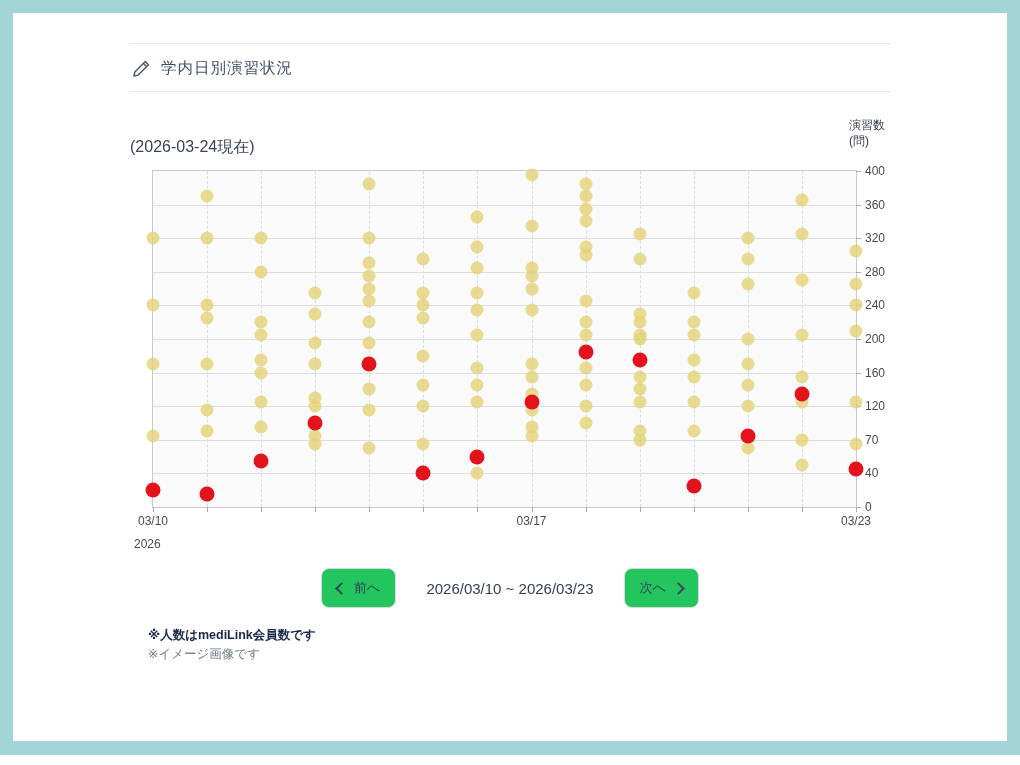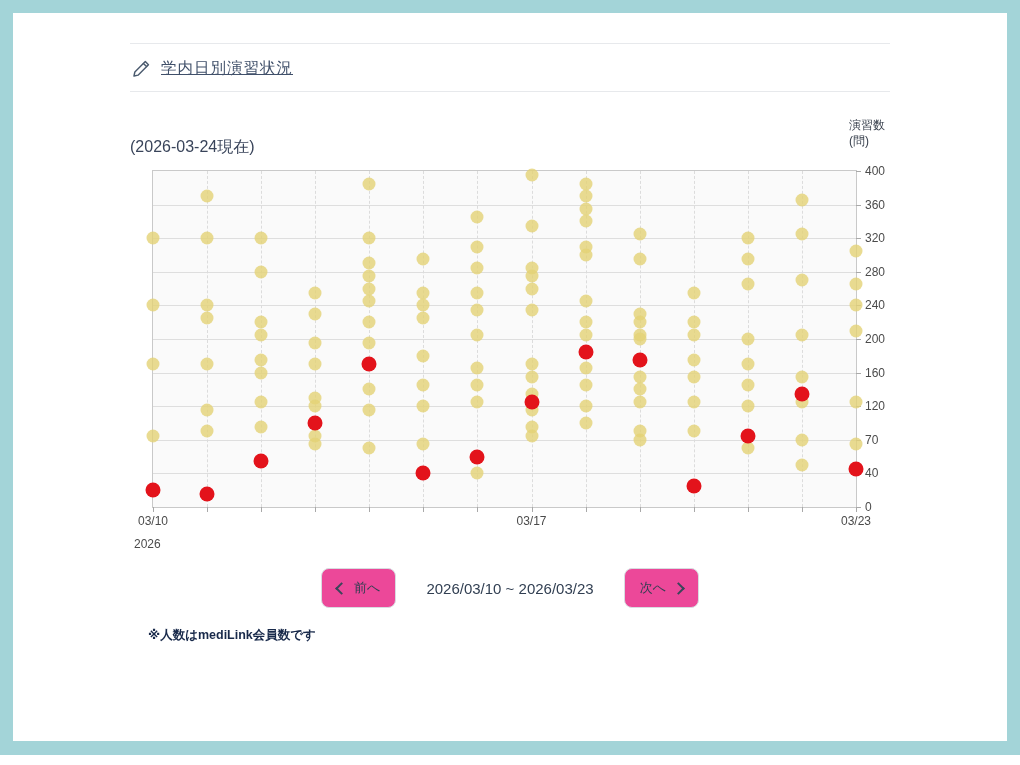--- a/index.html
+++ b/index.html
@@ -8,21 +8,21 @@
     font-family:"Liberation Sans","DejaVu Sans",sans-serif;
   }
   .frame{position:absolute;left:0;top:0;width:1020px;height:755px;}
   .card{position:absolute;left:13px;top:13px;width:994px;height:728px;background:#ffffff;}
 
   .rule{position:absolute;left:117px;width:760px;height:1px;background:#e7e9ec;}
   .rule-top{top:30px;}
   .rule-mid{top:78px;}
 
   .header{position:absolute;left:119px;top:45px;display:flex;align-items:center;gap:10px;color:#40506a;}
-  .header .title{font-size:15.5px;letter-spacing:1px;color:#40506a;text-decoration:underline;}
+  .header .title{font-size:15.5px;letter-spacing:1px;color:#40506a;}
   .pencil{display:flex;align-items:center;}
 
   .asof{position:absolute;left:117px;top:124px;font-size:16px;color:#39445a;}
 
   .cohort{position:absolute;left:707px;top:88px;color:#1f2e49;line-height:1.45;}
   .cohort-l1{font-size:13.5px;}
   .cohort-l2{font-size:15px;margin-top:2px;white-space:nowrap;}
   .cohort-l2 b{font-size:17px;font-weight:700;margin:0 3px;}
   .cohort-l2 sup{font-size:10px;}
 
@@ -39,21 +39,21 @@
     font-size:12px;color:#4b4b4b;white-space:nowrap;}
   .xlabel{position:absolute;top:calc(100% + 7px);transform:translateX(-50%);
     font-size:12px;color:#4b4b4b;white-space:nowrap;}
   .yearlabel{position:absolute;top:calc(100% + 30px);font-size:12px;color:#4b4b4b;}
   .dot{position:absolute;border-radius:50%;transform:translate(-50%,-50%);}
   .dot.peer{width:13px;height:13px;opacity:.8;}
   .dot.you{width:15px;height:15px;}
 
   .nav{position:absolute;left:0;top:555px;width:994px;display:flex;justify-content:center;align-items:center;}
   .nav button{
-    display:flex;align-items:center;gap:8px;background:#ec4899;border:1px solid #d8dce1;
+    display:flex;align-items:center;gap:8px;background:#22c55e;border:1px solid #d8dce1;
     border-radius:8px;padding:10px 15px;font-size:13px;color:#313f52;
     font-family:"Liberation Sans","DejaVu Sans",sans-serif;cursor:pointer;
   }
   .range{font-size:15px;color:#313f52;margin:0 30px;}
   .chev{width:7px;height:7px;border-left:2px solid #39465a;border-bottom:2px solid #39465a;display:inline-block;}
   .chev-l{transform:rotate(45deg);}
   .chev-r{transform:rotate(225deg);}
 
   .footnotes{position:absolute;left:135px;top:613px;font-size:12.5px;line-height:1.5;}
   .fn1{color:#18294a;font-weight:700;}
@@ -297,17 +297,18 @@
       </button>
       <div class="range">2026/03/10 ~ 2026/03/23</div>
       <button>
         <span>次へ</span>
         <span class="chev chev-r"></span>
       </button>
     </div>
 
     <div class="footnotes">
       <div class="fn1">※人数はmediLink会員数です</div>
+      <div class="fn2">※イメージ画像です</div>
     </div>
 
 
   </div>
 </div>
 
 </body></html>

